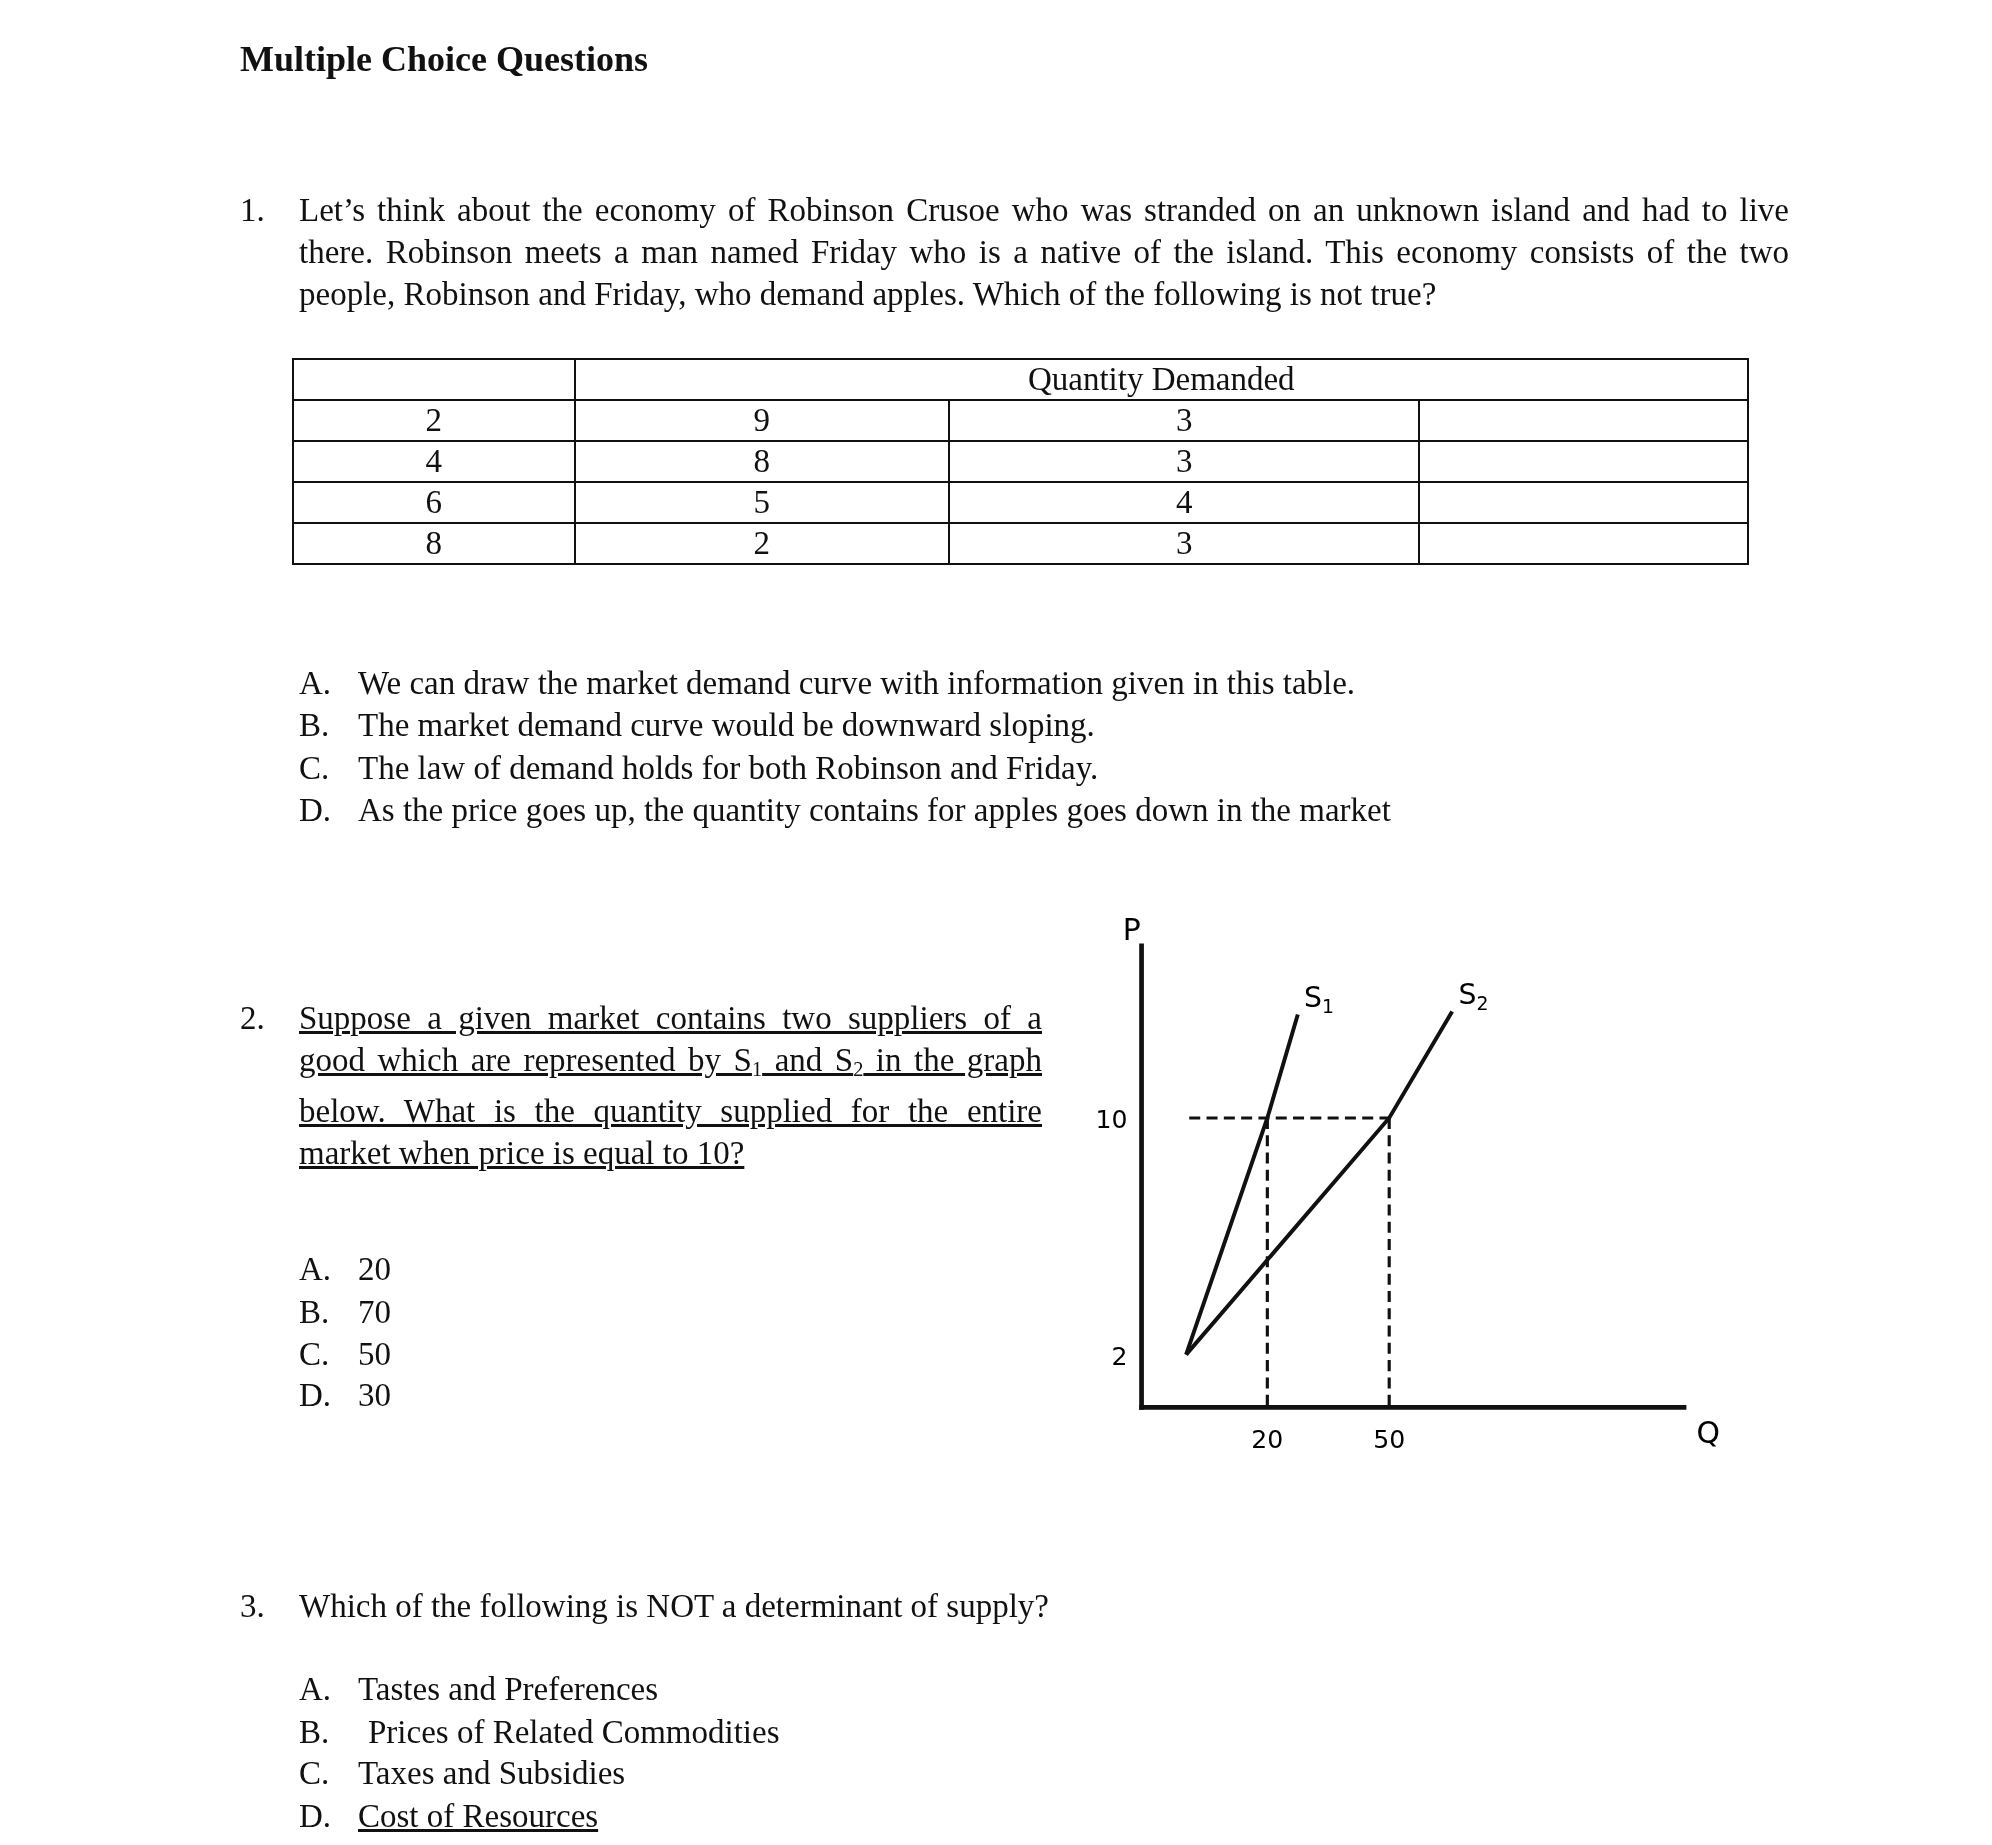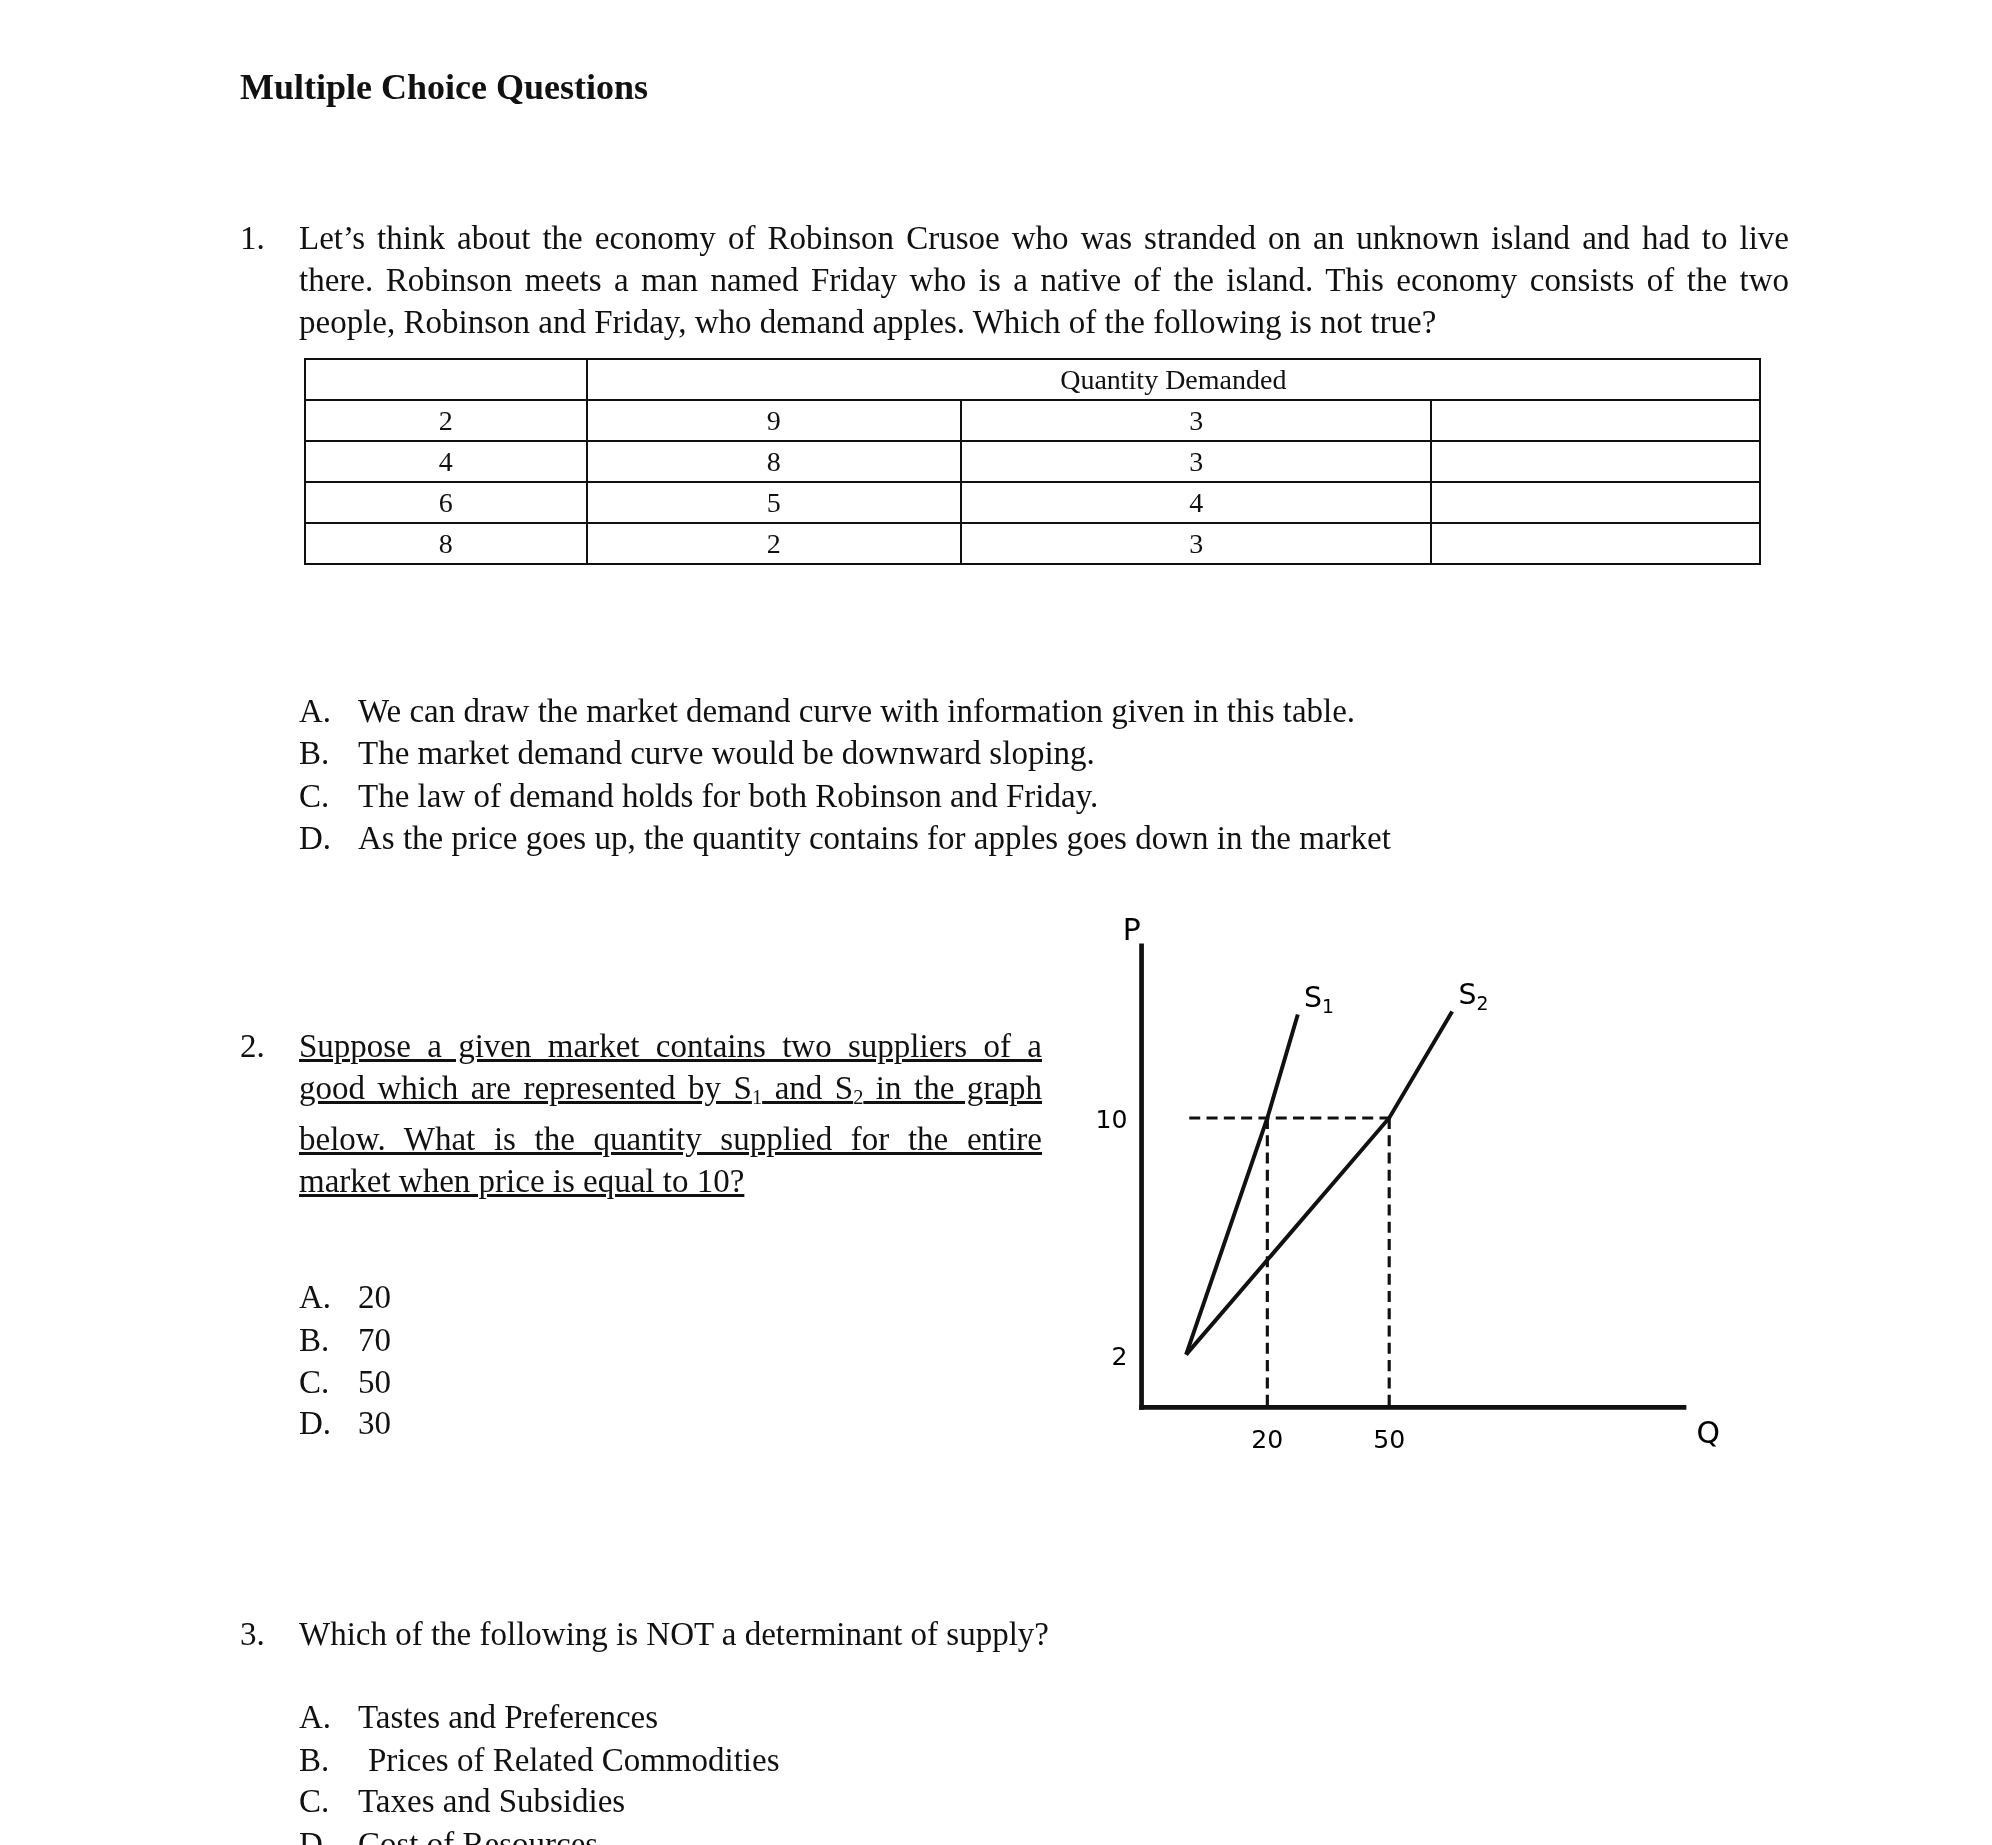--- a/index.html
+++ b/index.html
@@ -1,29 +1,29 @@
 <!DOCTYPE html>
 <html style="font-size:12.6px"><head>
 <meta charset="utf-8">
 <style>
   html, body { margin:0; padding:0; background:#ffffff; }
   body { width:1993px; height:1846px; position:relative; overflow:hidden;
          font-family:"Liberation Serif", serif; color:#111; }
-  .abs { position:absolute; white-space:nowrap;margin-top:28px; }
+  .abs { position:absolute; white-space:nowrap; }
   .title { left:240px; top:38px; font-size:36px; font-weight:bold; }
   .qtext { font-size:33px; line-height:42px; }
   .qnum { font-size:33px; line-height:42px; }
   .opt-letter { font-size:33px; line-height:42px; }
   .opt-text { font-size:33px; line-height:42px; }
   
   .q1body { left:299px; top:189px; width:1490px; white-space:normal; text-align:justify; text-align-last:left; }
   .q2body { left:299px; top:997px; width:743px; white-space:normal; text-align:justify; text-align-last:left;text-decoration:underline; }
 
-  table.demand { position:absolute; left:304px; top:358px; width:1457px; border-collapse:collapse;
-                 font-size:28px; }
+  table.demand { position:absolute; left:292px; top:358px; width:1457px; border-collapse:collapse;
+                 font-size:33px; }
   table.demand td { border:2.4px solid #111; height:39px; padding:0; text-align:center; line-height:39px; }
   sub.s { font-size:20.4px; vertical-align:-4.7px; }
 
   svg#graph { position:absolute; left:0; top:0; }
   .gfont { font-family:"DejaVu Sans", sans-serif; }
 </style>
 </head>
 <body>
 
 <div class="abs title">Multiple Choice Questions</div>

